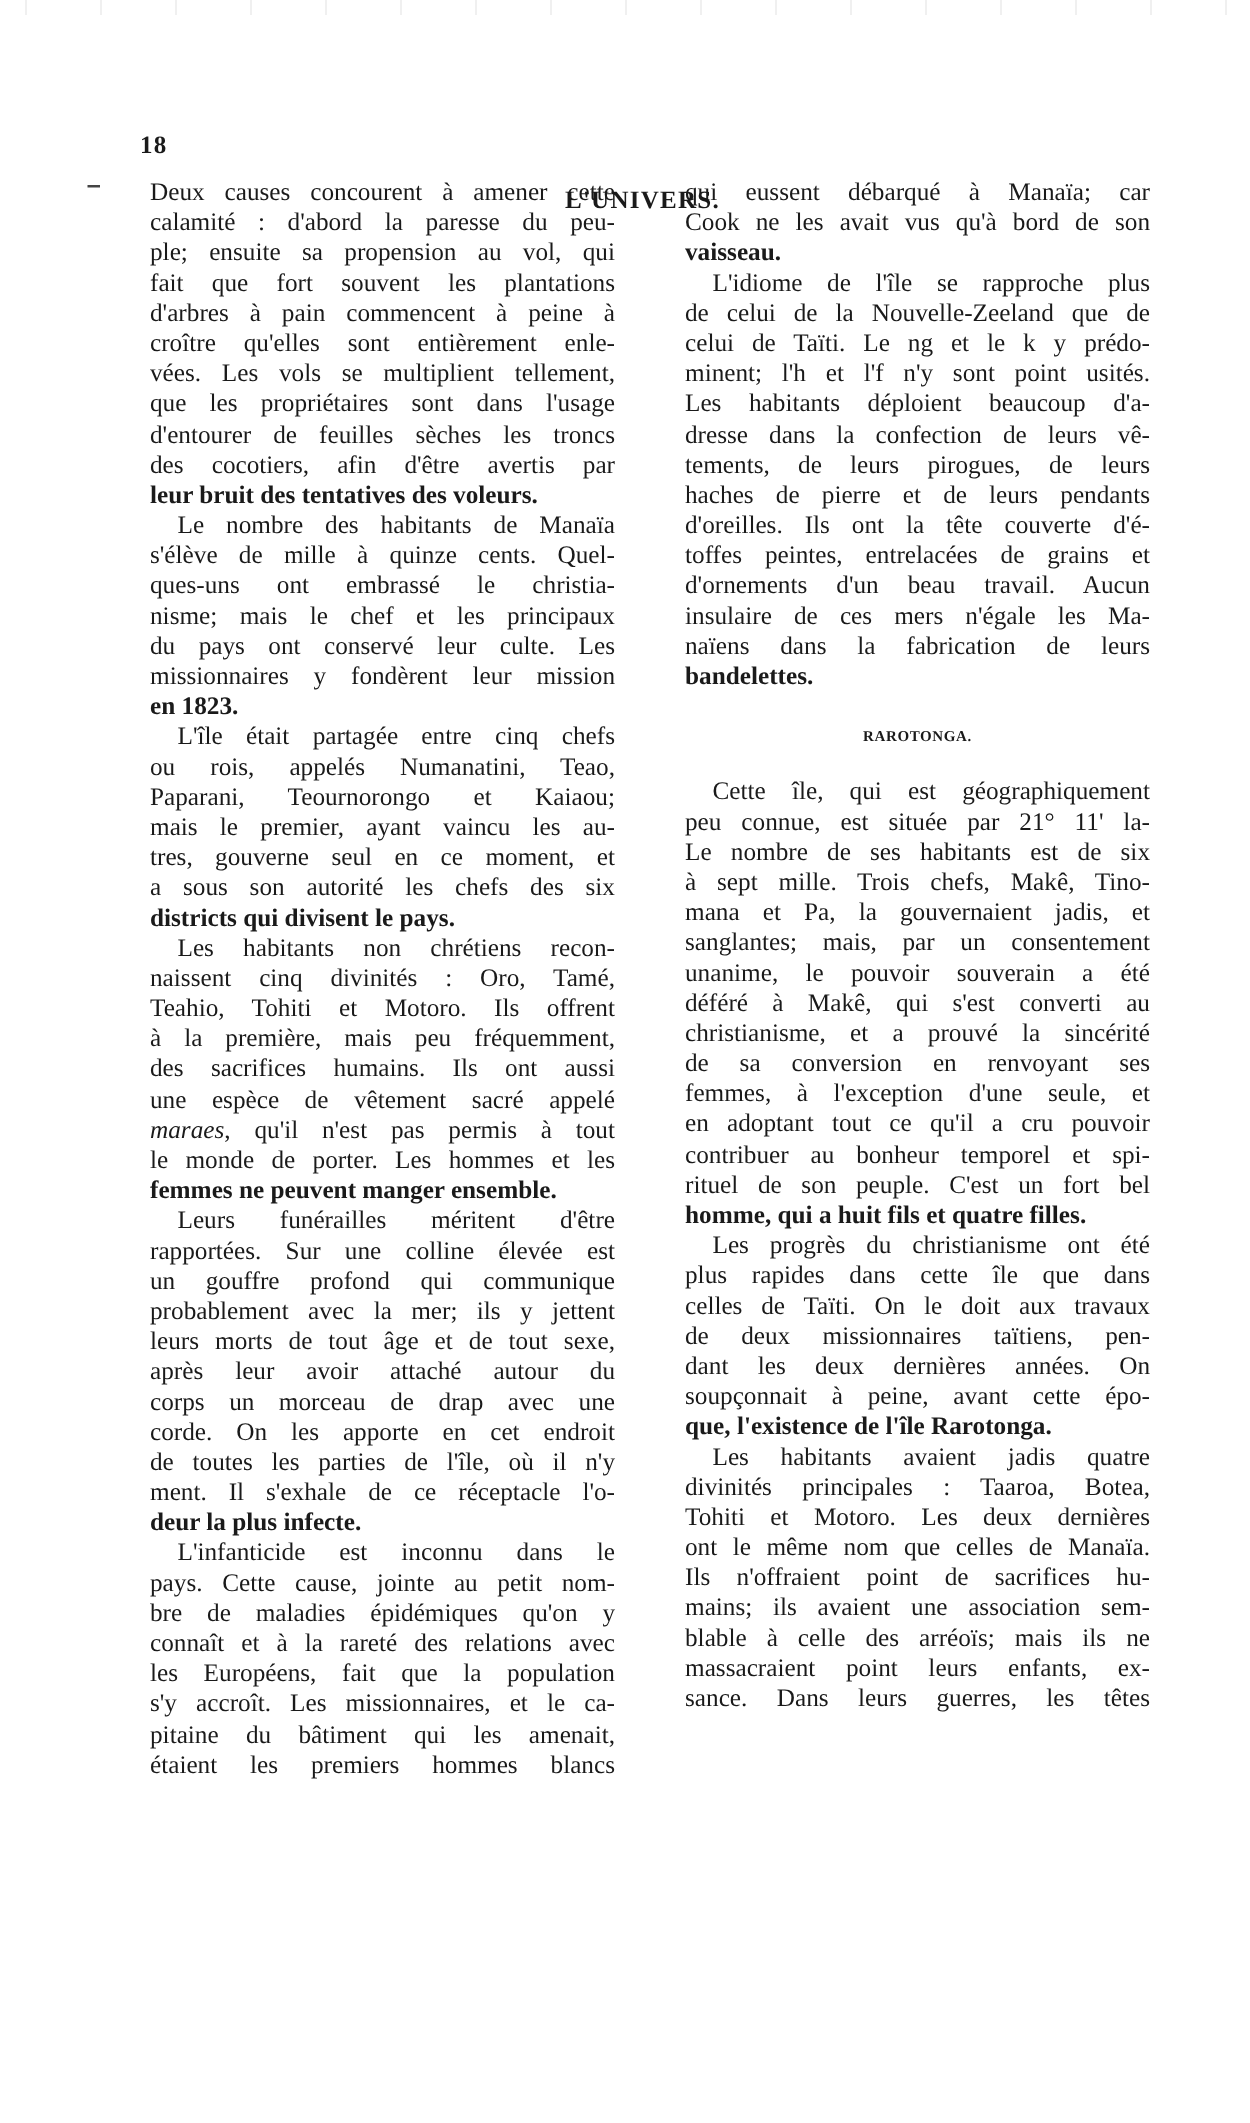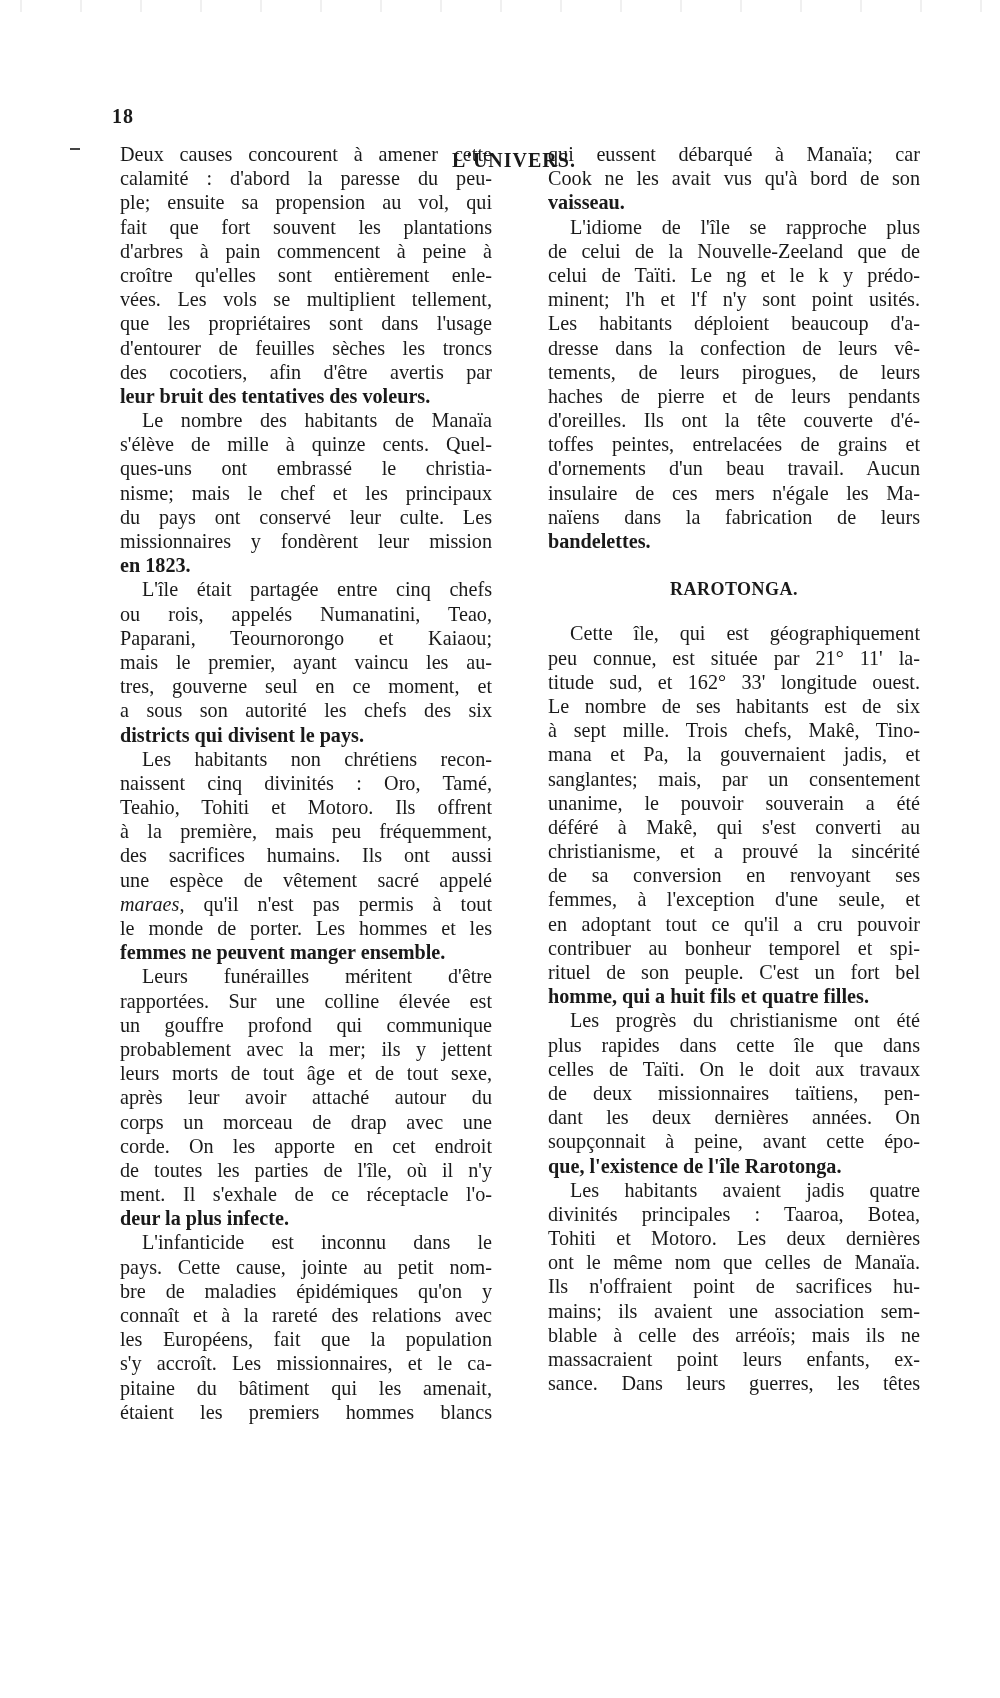--- a/index.html
+++ b/index.html
@@ -68,21 +68,21 @@
       height: 24.2px;
     }
     .line.last {
       text-align-last: left;
       font-weight: bold;
     }
     .line.indent { padding-left: 22px; }
     .section-heading {
       display: block;
       text-align: center;
-      font-size: 18px;
+      font-size: 12px;
       font-weight: bold;
       letter-spacing: 0.5px;
       height: 24.2px;
       line-height: 24.2px;
       margin-top: 24px;
       margin-bottom: 20px;
     }
     .margin-dash {
       position: absolute;
       left: 70px;
@@ -178,21 +178,20 @@
         <span class="line">toffes peintes, entrelacées de grains et</span>
         <span class="line">d'ornements d'un beau travail. Aucun</span>
         <span class="line">insulaire de ces mers n'égale les Ma-</span>
         <span class="line">naïens dans la fabrication de leurs</span>
         <span class="line last">bandelettes.</span>
       </div>
     <div class="section-heading">RAROTONGA.</div>
     <div id="right-after">
         <span class="line indent">Cette île, qui est géographiquement</span>
         <span class="line">peu connue, est située par 21° 11' la-</span>
-        <span class="line">titude sud, et 162° 33' longitude ouest.</span>
         <span class="line">Le nombre de ses habitants est de six</span>
         <span class="line">à sept mille. Trois chefs, Makê, Tino-</span>
         <span class="line">mana et Pa, la gouvernaient jadis, et</span>
         <span class="line">sanglantes; mais, par un consentement</span>
         <span class="line">unanime, le pouvoir souverain a été</span>
         <span class="line">déféré à Makê, qui s'est converti au</span>
         <span class="line">christianisme, et a prouvé la sincérité</span>
         <span class="line">de sa conversion en renvoyant ses</span>
         <span class="line">femmes, à l'exception d'une seule, et</span>
         <span class="line">en adoptant tout ce qu'il a cru pouvoir</span>

